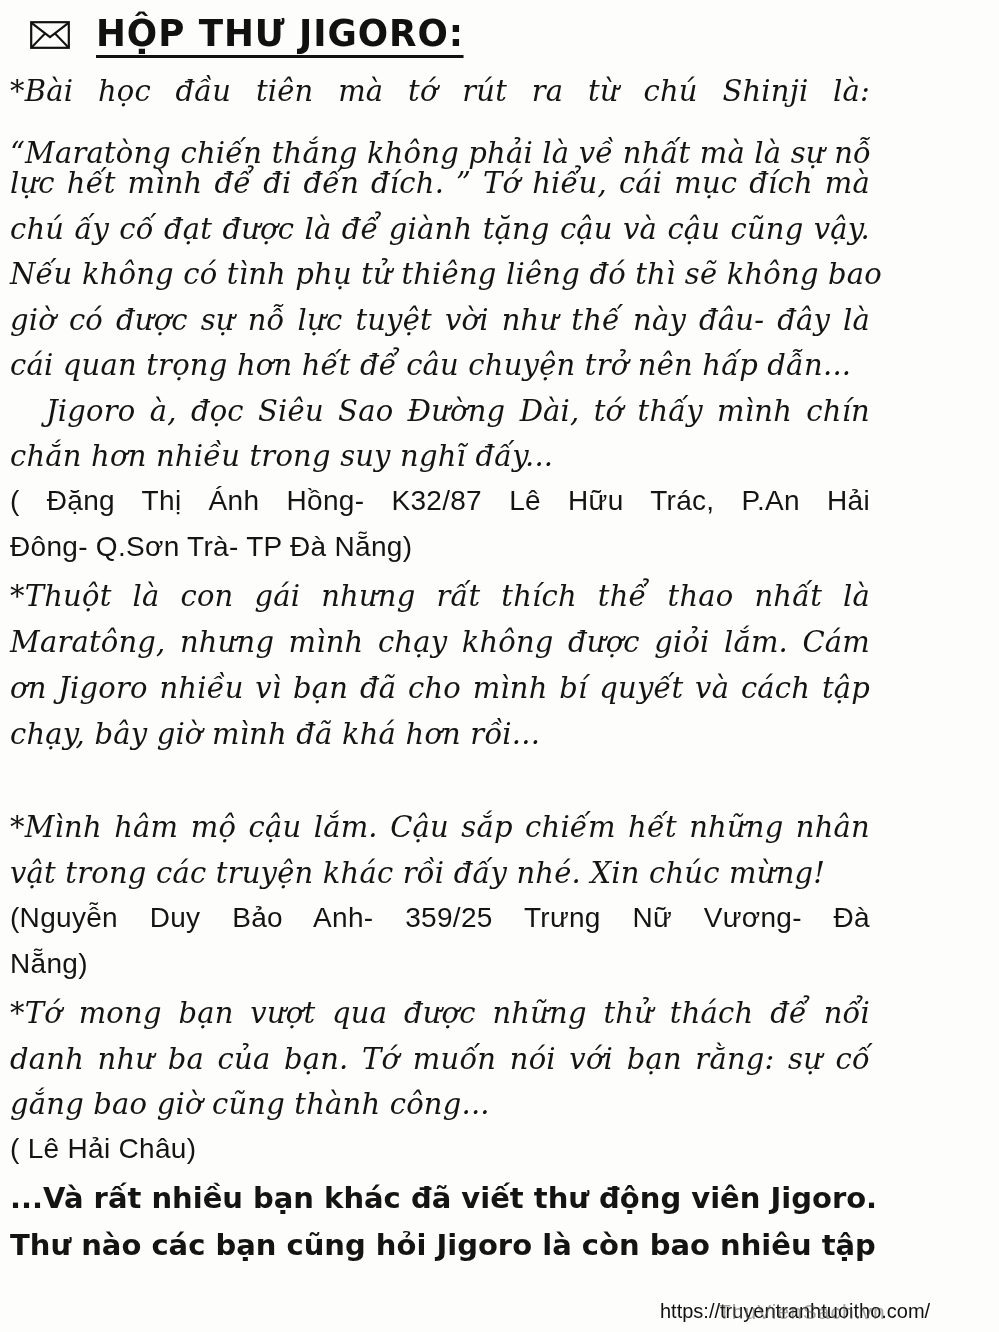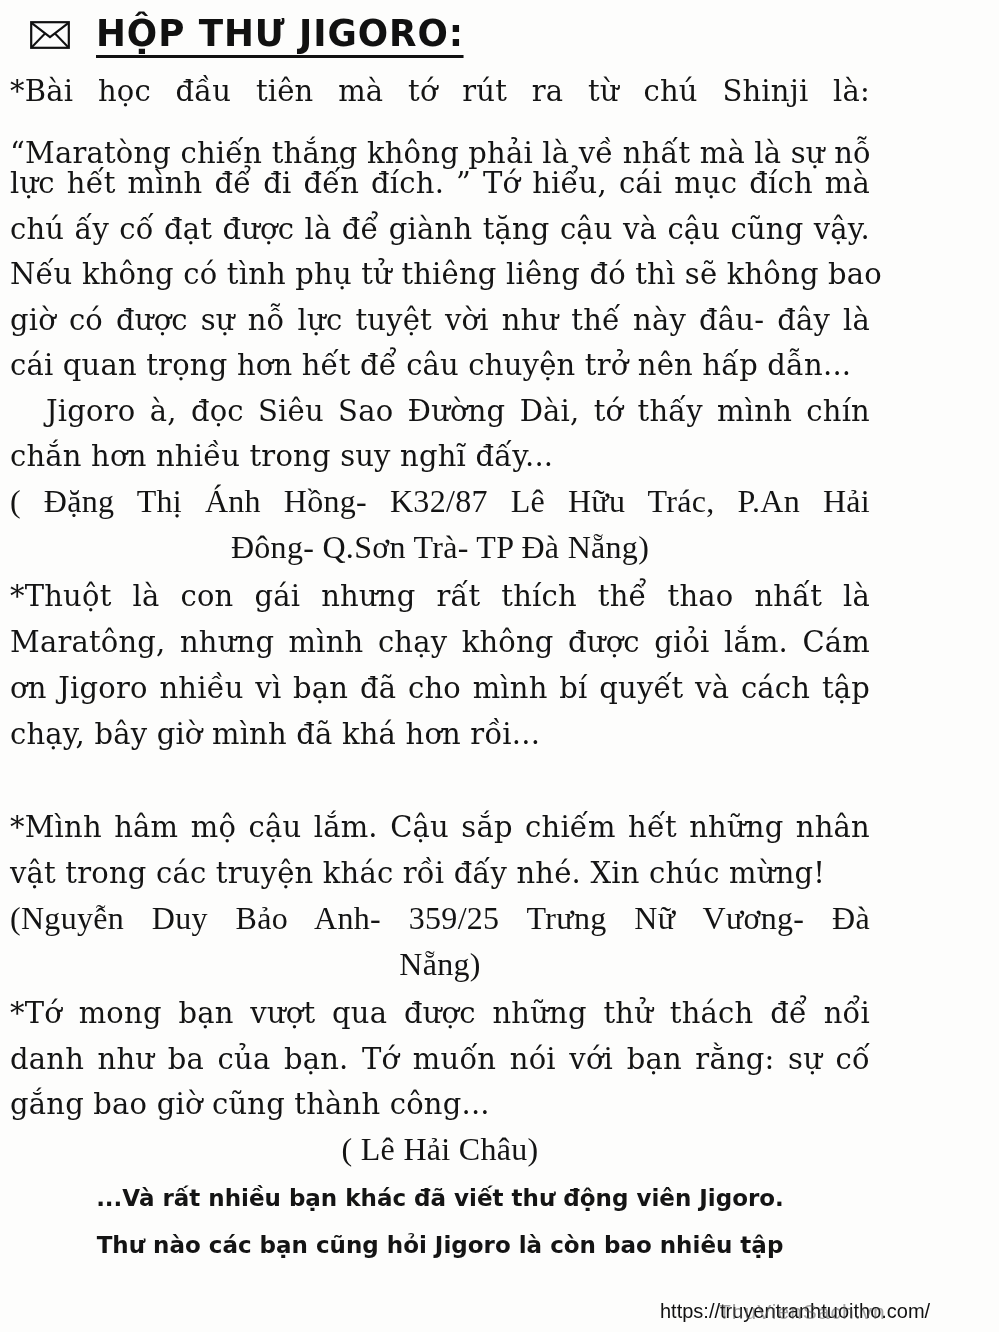--- a/index.html
+++ b/index.html
@@ -46,45 +46,45 @@
       color: #111;
     }
     .line {
       position: absolute;
       left: 10px;
       width: 860px;
       white-space: nowrap;
       font-size: 31px;
       line-height: 46px;
       color: #141414;
-      text-align: center;
     }
     .italic {
       font-family: "DejaVu Serif", serif;
+      font-style: italic;
       font-size: 29px;
       text-align: justify;
       text-align-last: justify;
       letter-spacing: 0.2px;
     }
     .italic.last {
       text-align-last: left;
     }
     .roman {
-      font-family: Liberation Serif, serif;
-      font-size: 32px;
+      font-family: Liberation Sans, sans-serif;
+      font-size: 28px;
       letter-spacing: 0.3px;
     }
     .roman.justify {
       text-align: justify;
       text-align-last: justify;
     }
     .bold-sans {
       font-family: "DejaVu Sans", sans-serif;
       font-weight: bold;
-      font-size: 23px;
+      font-size: 29px;
       letter-spacing: 0px;
     }
     .indent { padding-left: 36px; }
     .watermark {
       position: absolute;
       right: 2px;
       bottom: 8px;
       height: 24px;
       width: 330px;
     }

